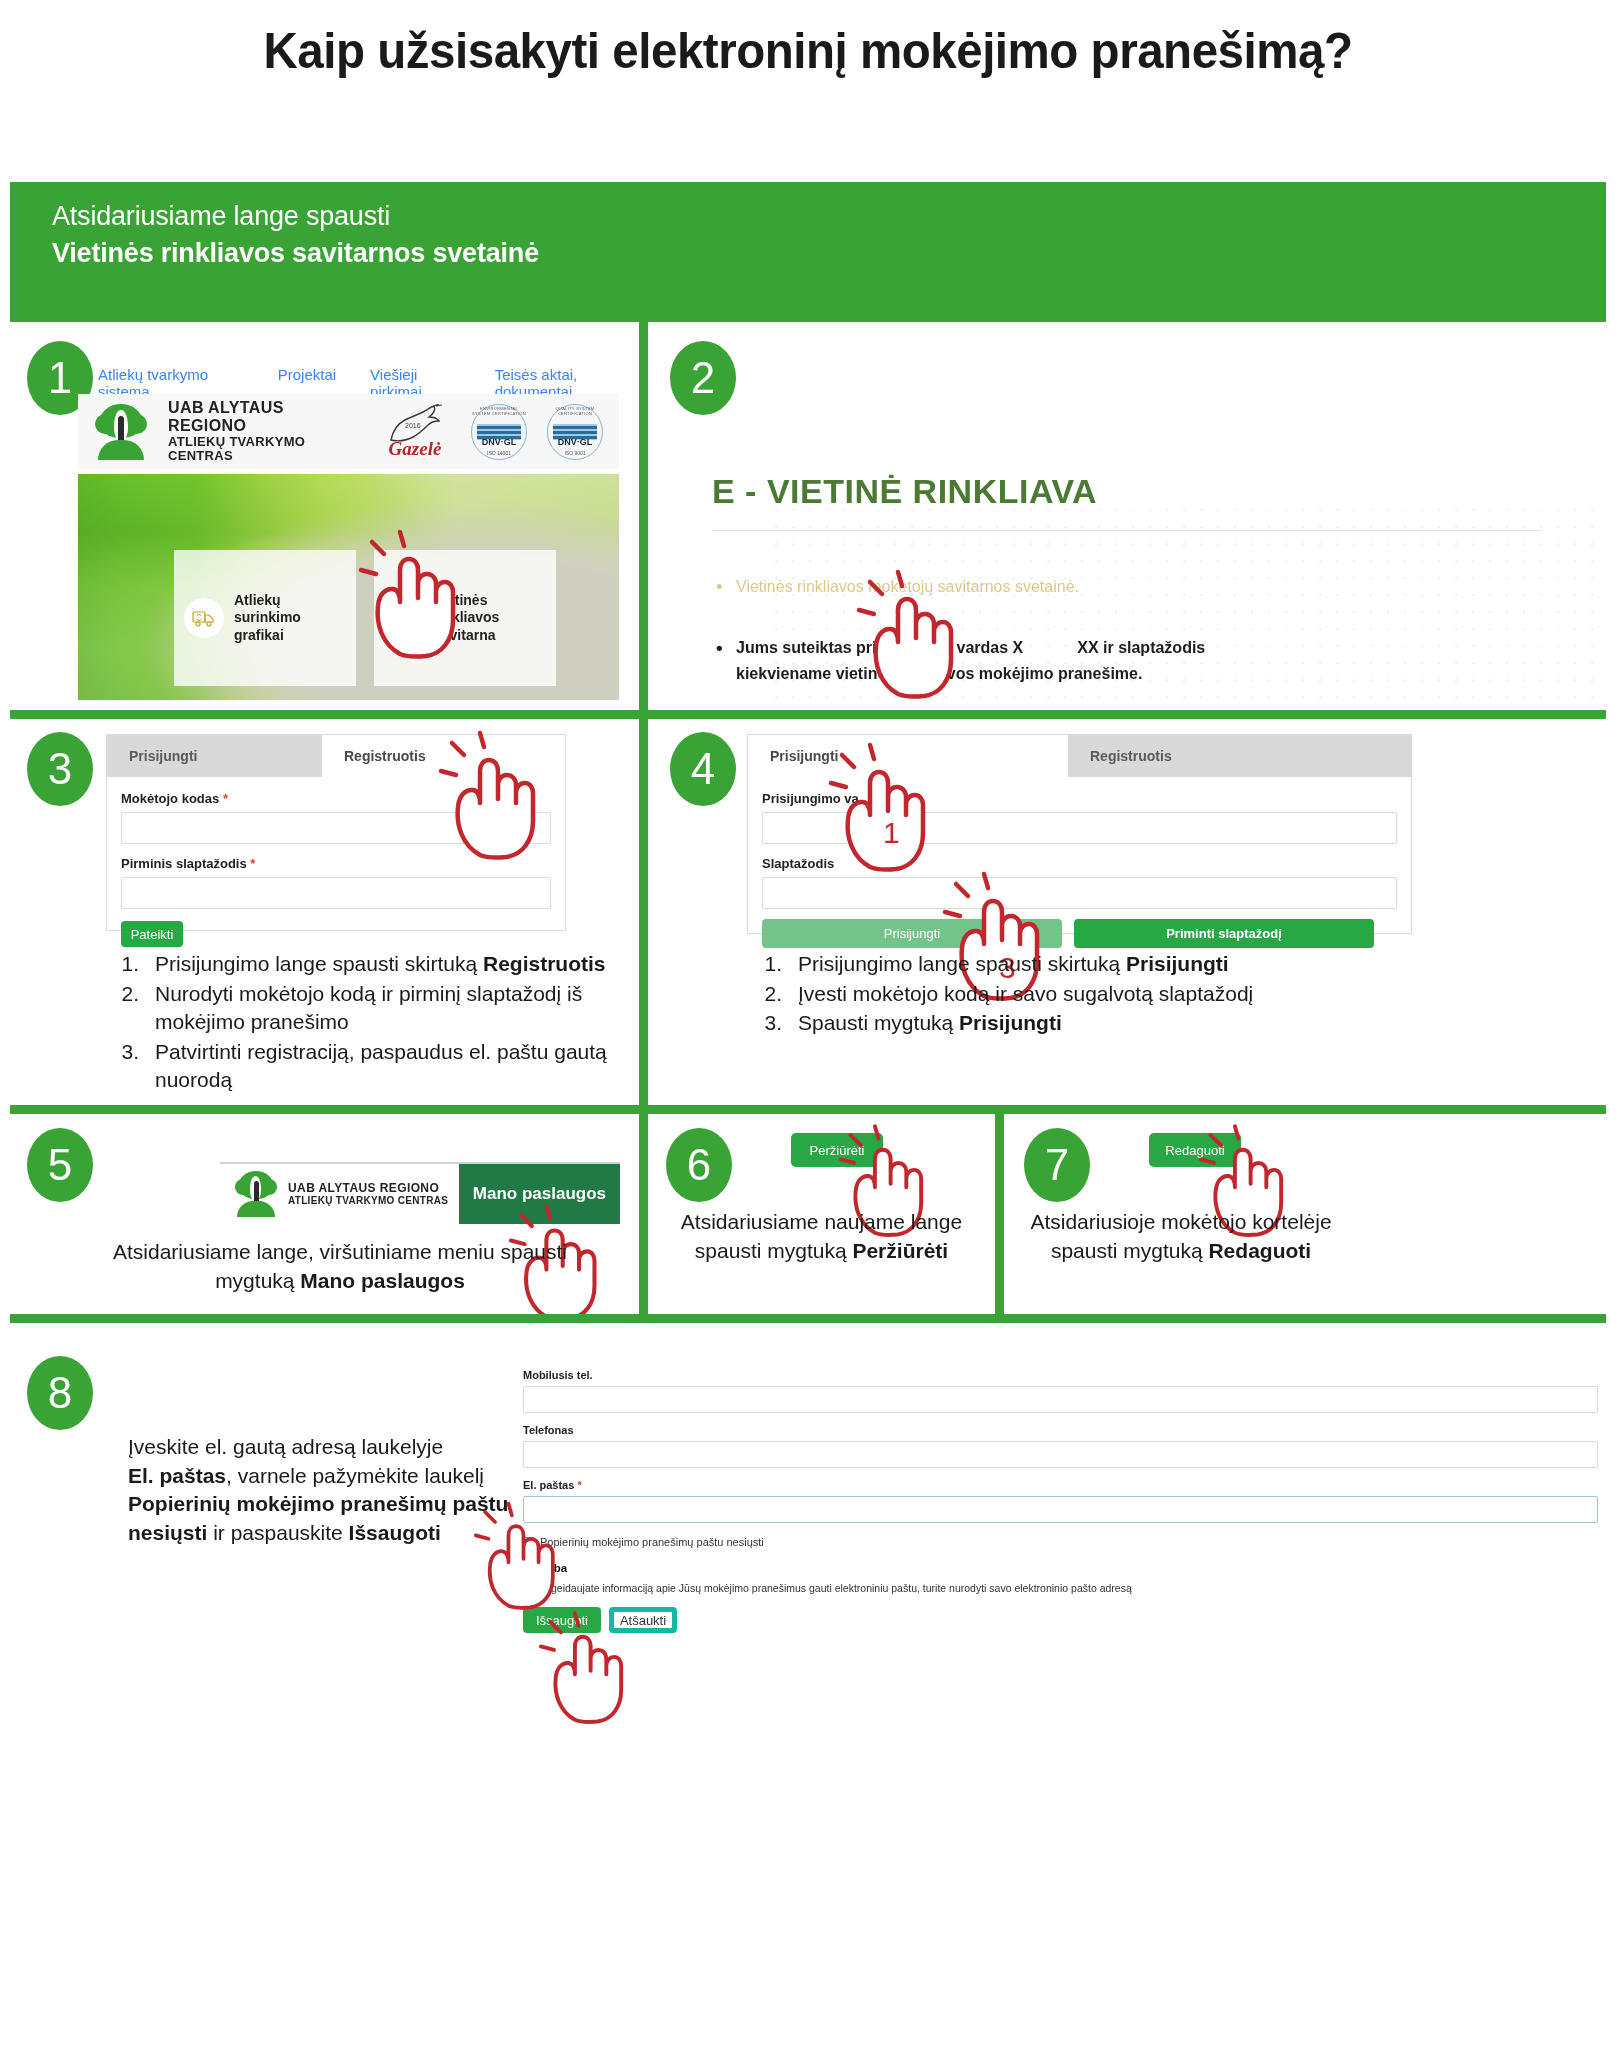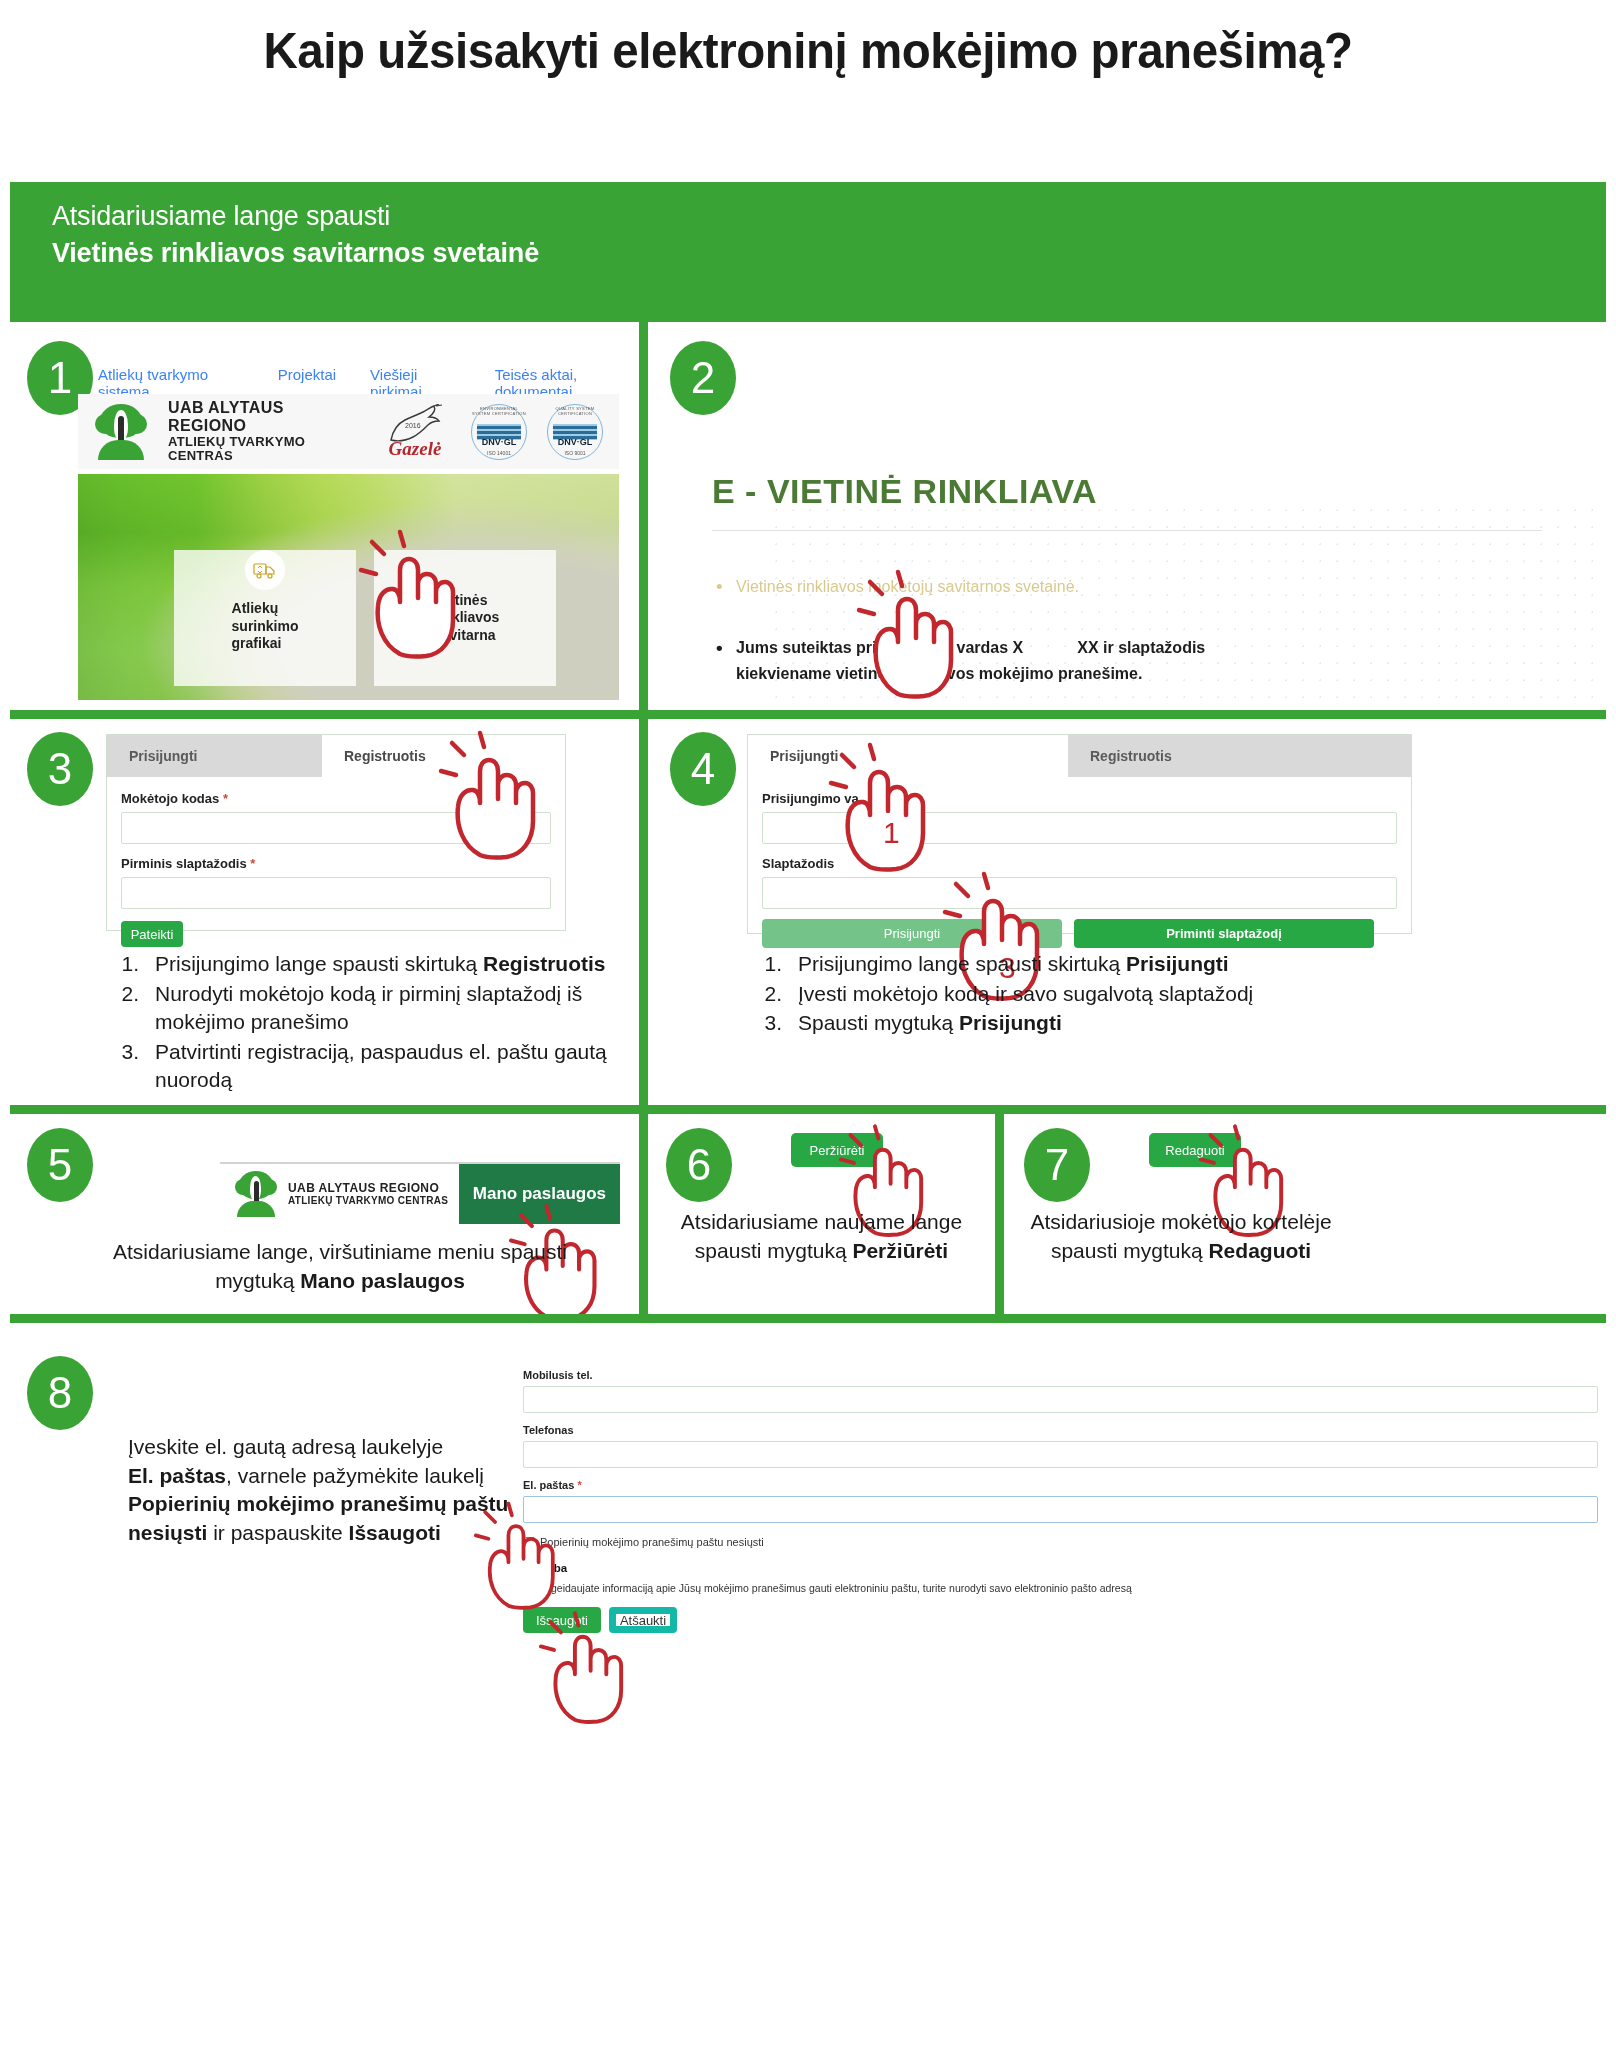--- a/index.html
+++ b/index.html
@@ -112,21 +112,21 @@
   .tabs { display:flex; height:42px; }
   .tab { display:flex; align-items:center; padding:0 22px; font-size:14px; font-weight:bold; color:#4a4a4a; }
   .tab.inactive { background:#d9d9d9; color:#5a5a5a; }
   .tab.active { background:#fff; }
   .flabel { font-size:13px; font-weight:bold; color:#222; }
   .flabel .req { color:#cc4b37; }
   .finput { border:1px solid #cfe0cf; background:#fff; height:32px; border-radius:2px; }
   .btn-green { background:#28a745; color:#fff; border-radius:4px; display:flex; align-items:center; justify-content:center;
       font-size:13px; }
   .btn-green.pale { background:#74c48a; }
-  .btn-white { background:#fff; border:7px solid #14b8a6; color:#333; border-radius:4px; display:flex; align-items:center; justify-content:center; font-size:13px; }
+  .btn-white { background:#fff; border:5px solid #14b8a6; color:#333; border-radius:4px; display:flex; align-items:center; justify-content:center; font-size:13px; }
 
   
   .olist { font-size:21px; line-height:1.36; color:#1a1a1a; }
   .olist .li { display:flex; gap:16px; margin-bottom:1px; }
   .olist .n { width:26px; flex:0 0 auto; text-align:right; }
   .olist b { font-weight:bold; }
 
   .caption { font-size:21px; line-height:1.36; color:#1a1a1a; text-align:center; }
   .caption b { font-weight:bold; }
   .caption.left { text-align:left; }
@@ -215,21 +215,21 @@
                 <i></i>
                 <i></i>
                 <i></i>
               </div>
             <div class="lbl">DNV·GL</div>
             <div class="iso">ISO 9001</div>
           </div>
         </div>
 
         <div class="photo" style="position:absolute; left:68px; top:152px; width:541px; height:226px;">
-          <div class="tile" style="left:96px; top:76px; width:182px; height:136px;flex-direction:column;">
+          <div class="tile" style="left:96px; top:76px; width:182px; height:136px;">
             <div class="ic">
               <svg width="24" height="18" viewBox="0 0 24 18">
                   <rect x="1" y="3" width="12" height="10" rx="1" fill="none" stroke="#c9a227" stroke-width="1.2"></rect>
                   <path d="M13 6 h4 l4 4 v3 h-8 z" fill="none" stroke="#c9a227" stroke-width="1.2"></path>
                   <circle cx="6" cy="15" r="2" fill="none" stroke="#c9a227" stroke-width="1.2"></circle>
                   <circle cx="17" cy="15" r="2" fill="none" stroke="#c9a227" stroke-width="1.2"></circle>
                   <path d="M5 7 l2 -2 l2 2 M5 10 l2 2 l2 -2" fill="none" stroke="#c9a227" stroke-width="1"></path>
                 </svg>
             </div>
             <div class="tx" style="white-space:pre-line;">Atliekų

